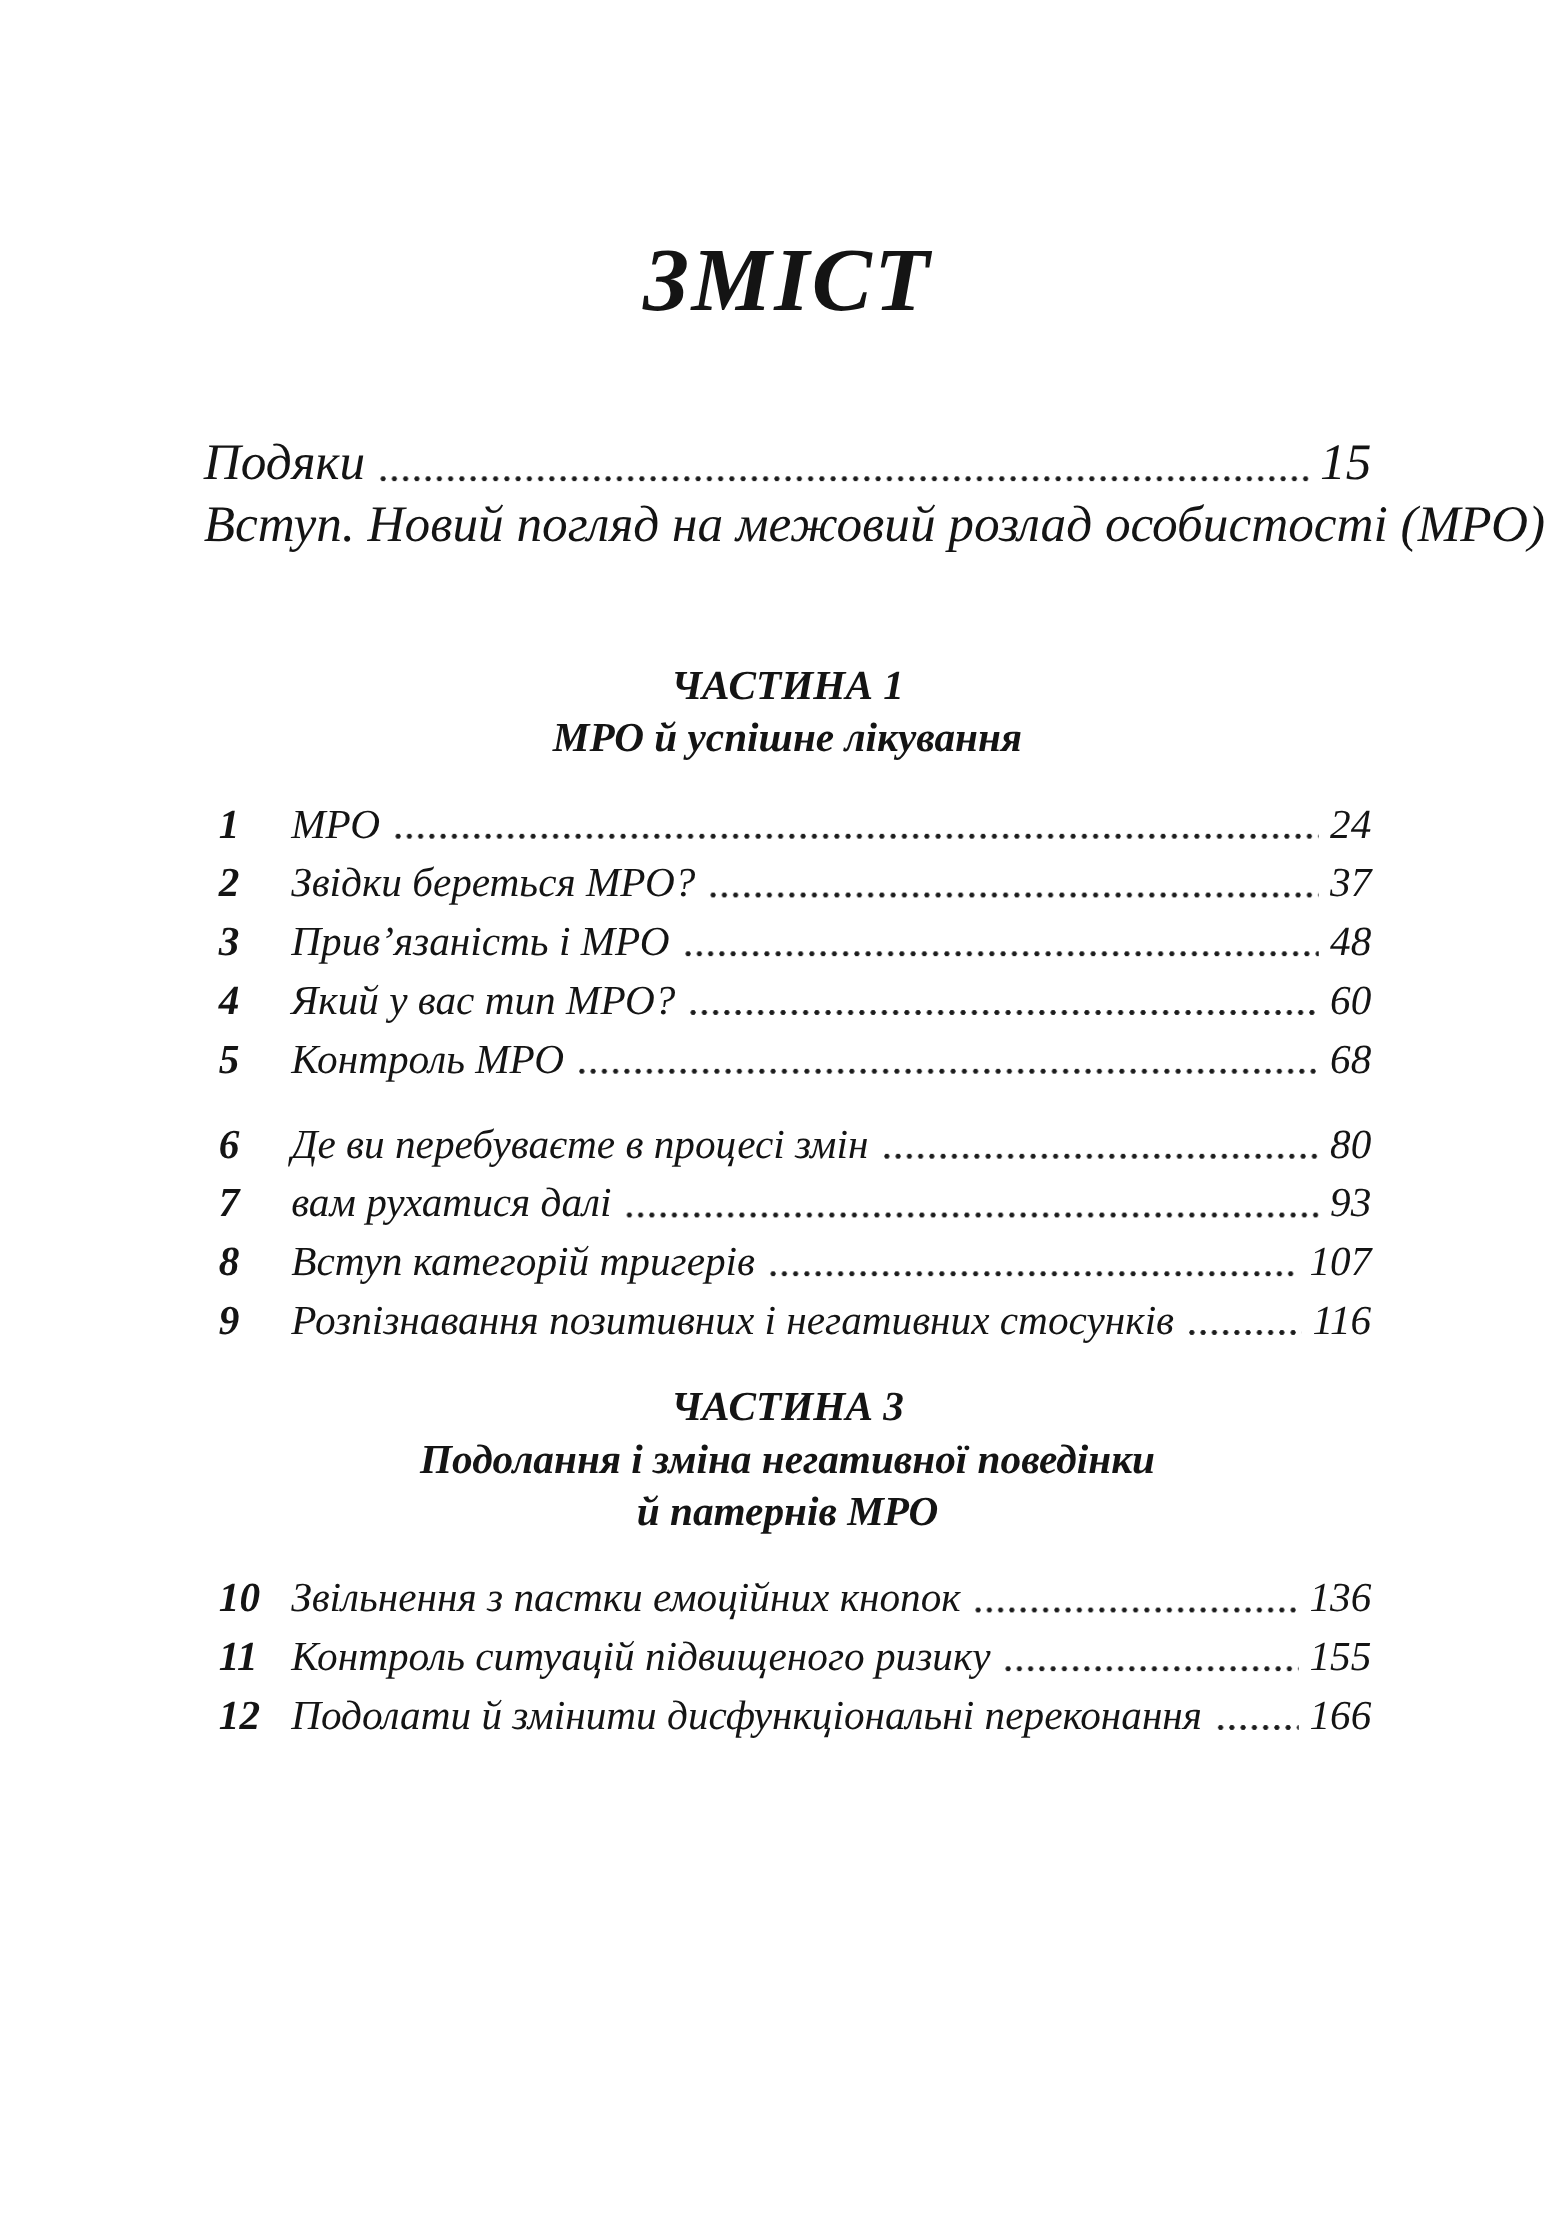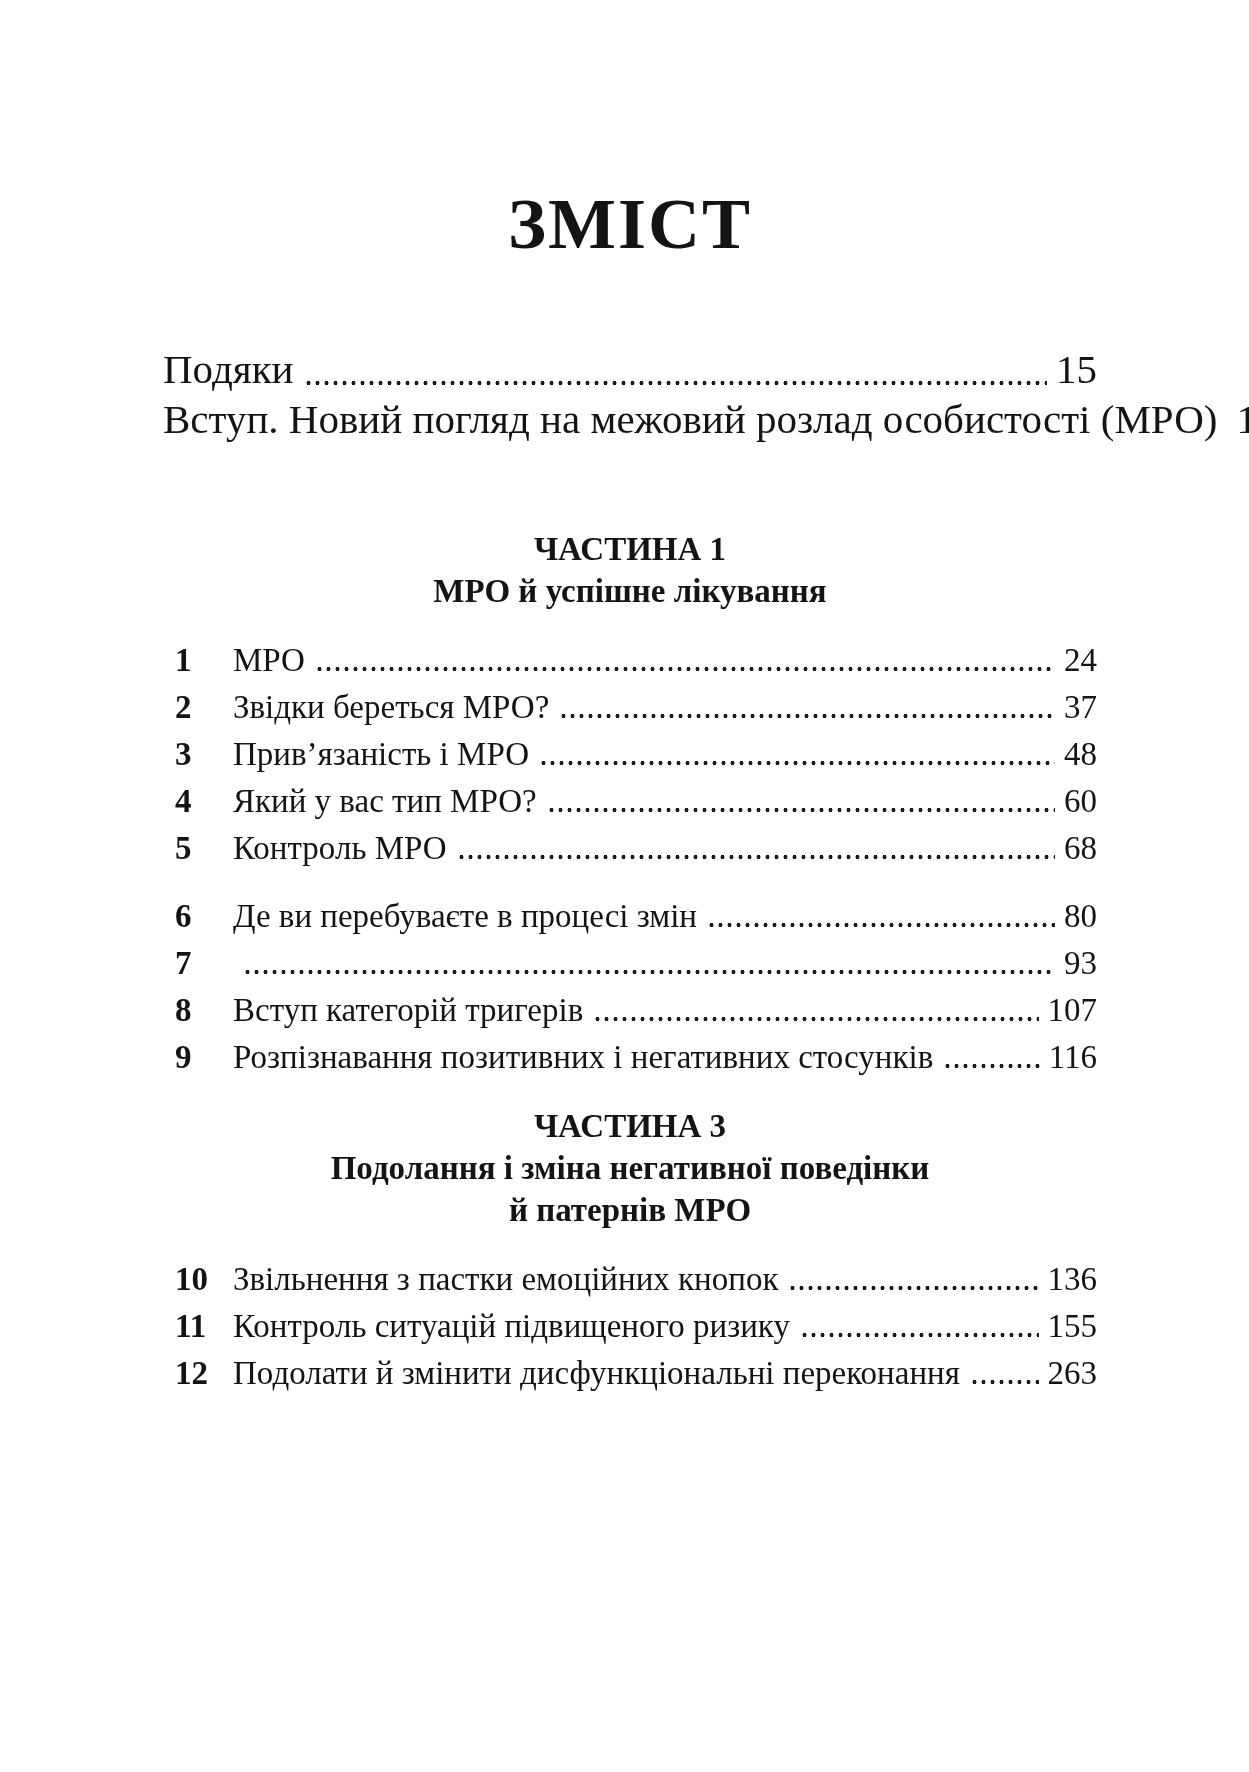--- a/index.html
+++ b/index.html
@@ -12,20 +12,21 @@
   .page {
     position: relative;
     width: 1249px;
     height: 1772px;
     background: #ffffff;
     overflow: hidden;
   }
   .content {
     margin-left: 163px;
     width: 934px;
+    font-style: italic;
   }
   .toc-title {
     margin-top: 188px;
     font-size: 72px;
     font-weight: 700;
     letter-spacing: 2px;
     text-align: center;
     line-height: 1;
   }
   .front-matter {
@@ -146,20 +147,21 @@
       <li class="entry">
         <span class="num">6</span>
         <span class="label">Де ви перебуваєте в процесі змін</span>
         <span class="leader"></span>
         <span class="pg">80</span>
       </li>
       <li class="entry">
         <span class="num">7</span>
         <div class="entry-body">
           <div class="entry-row">
+            <span class="label">вам рухатися далі</span>
             <span class="leader"></span>
             <span class="pg">93</span>
           </div>
         </div>
       </li>
       <li class="entry">
         <span class="num">8</span>
         <span class="label">Вступ категорій тригерів</span>
         <span class="leader"></span>
         <span class="pg">107</span>
@@ -187,18 +189,18 @@
       <li class="entry">
         <span class="num">11</span>
         <span class="label">Контроль ситуацій підвищеного ризику</span>
         <span class="leader"></span>
         <span class="pg">155</span>
       </li>
       <li class="entry">
         <span class="num">12</span>
         <span class="label">Подолати й змінити дисфункціональні переконання</span>
         <span class="leader"></span>
-        <span class="pg">263</span>
+        <span class="pg">166</span>
       </li>
     </ul>
 
   </div>
 </div>
 
 </body></html>

